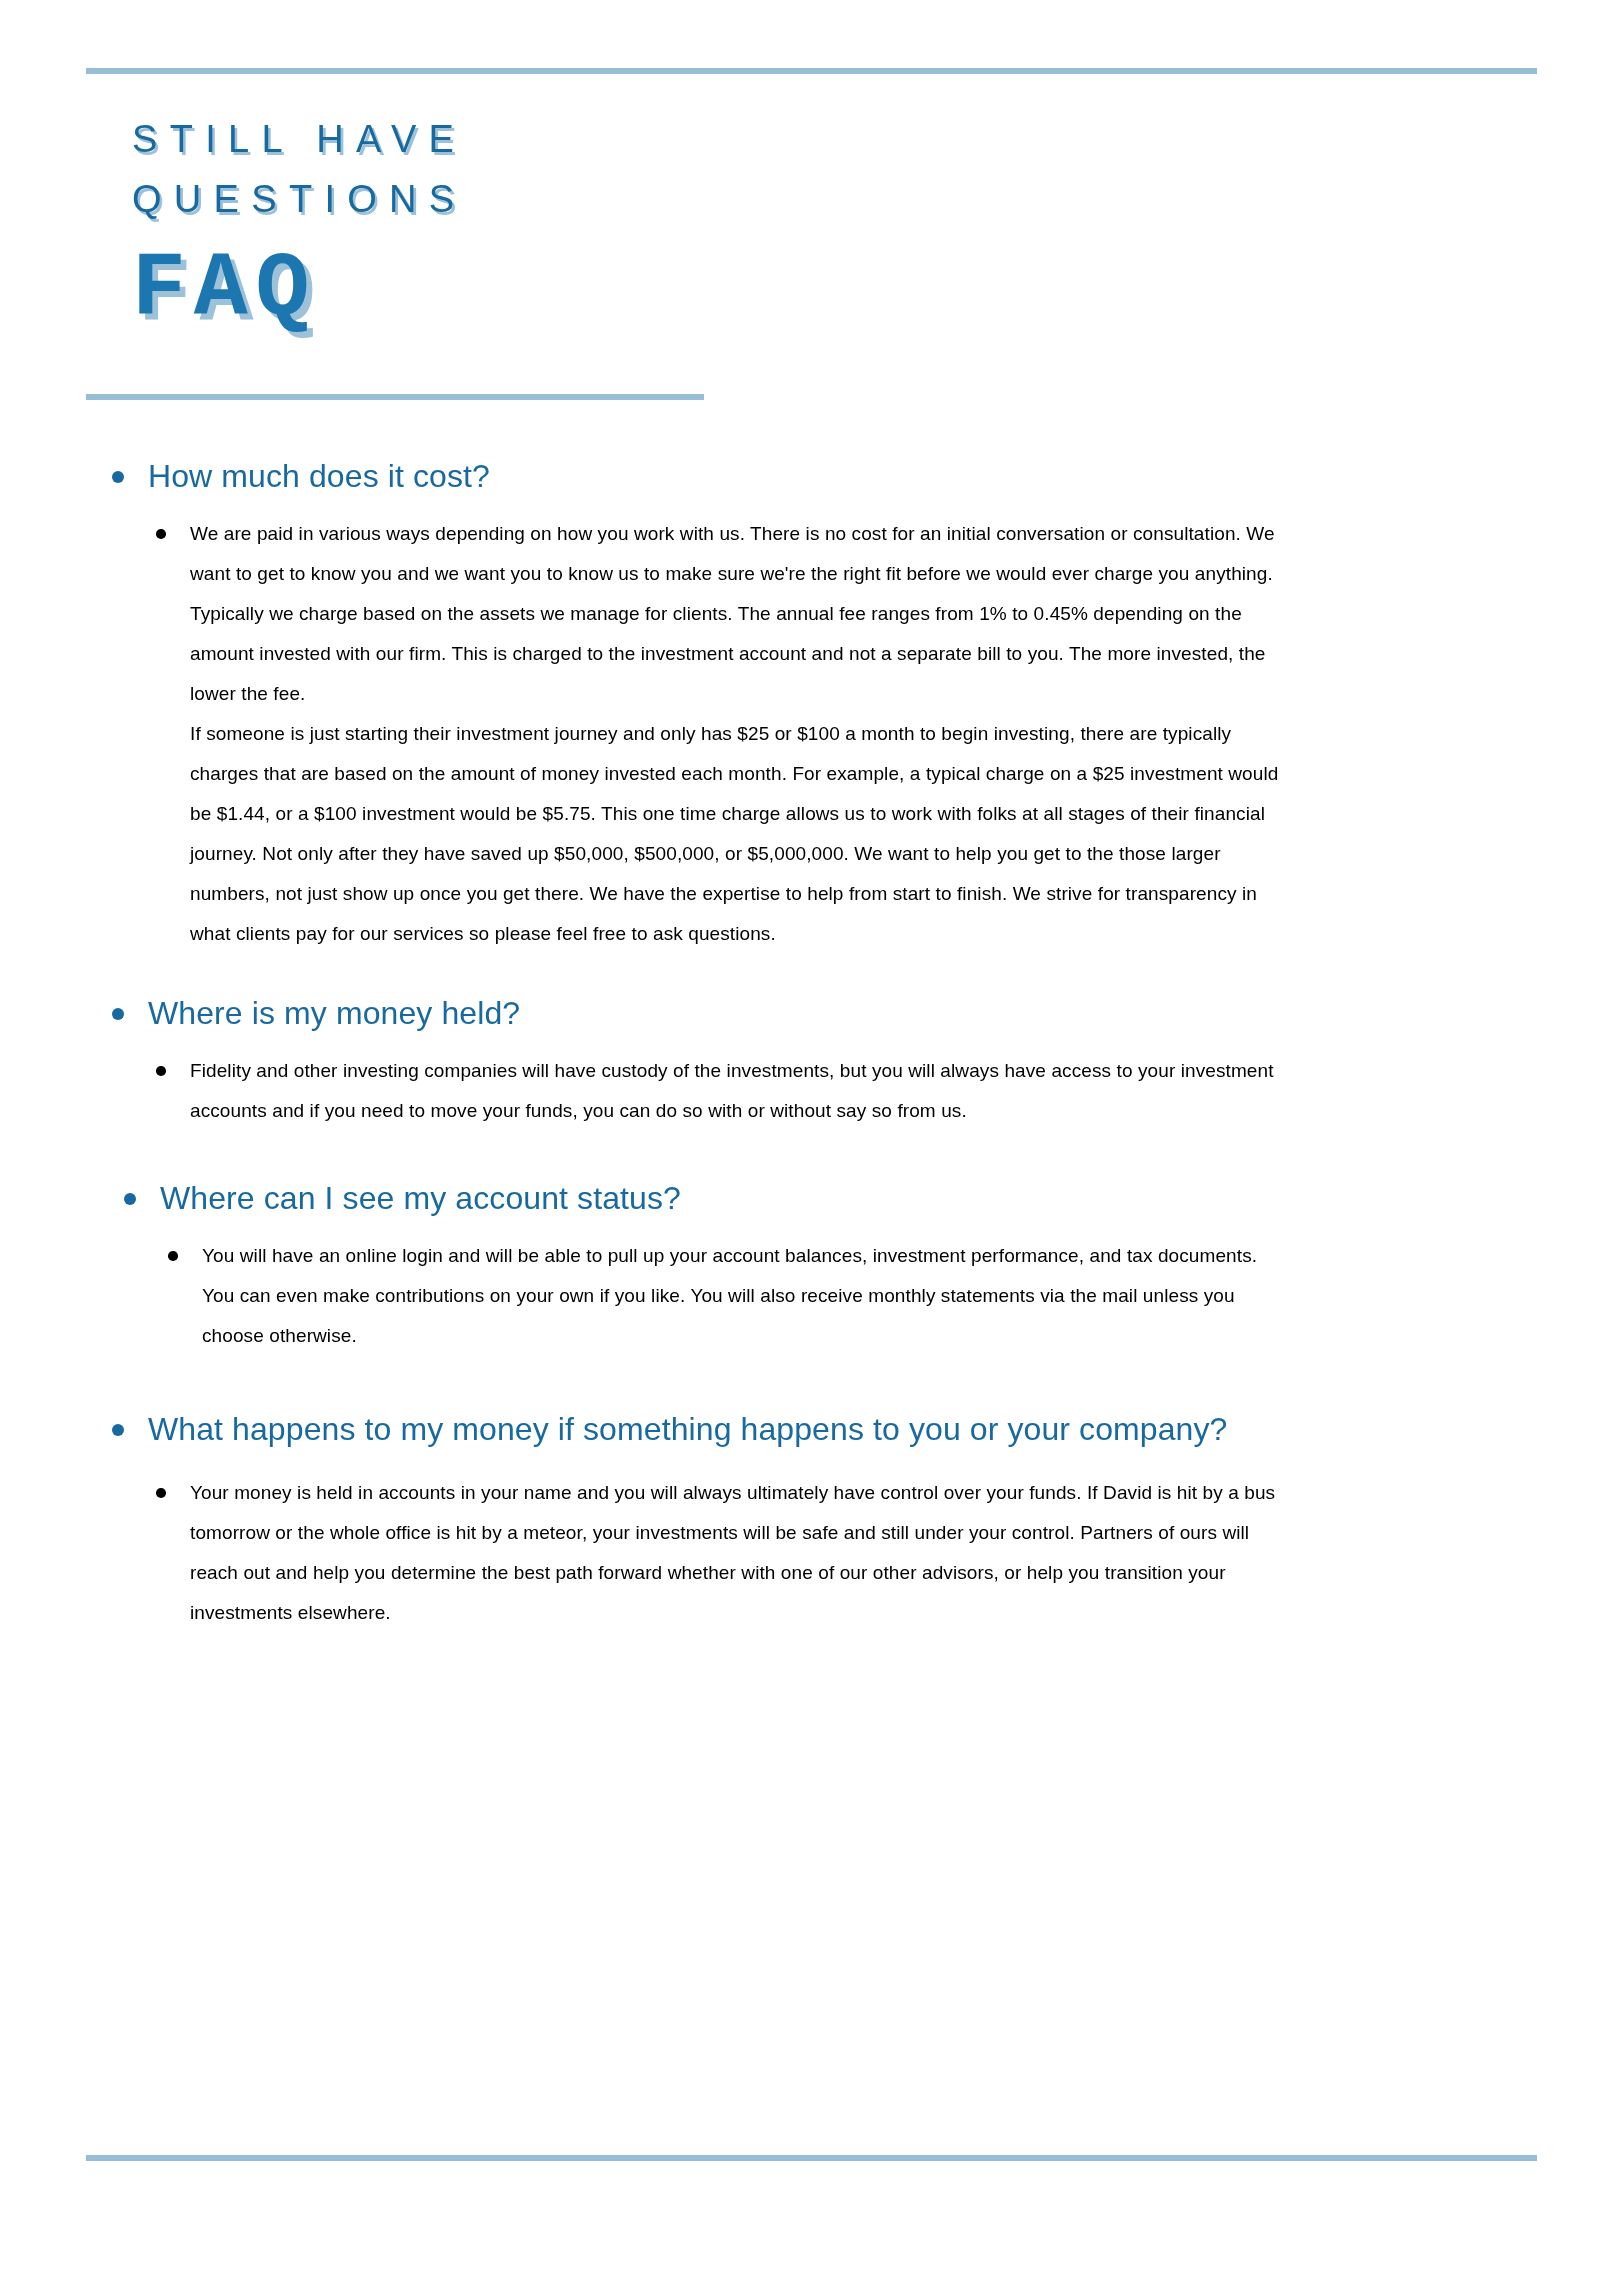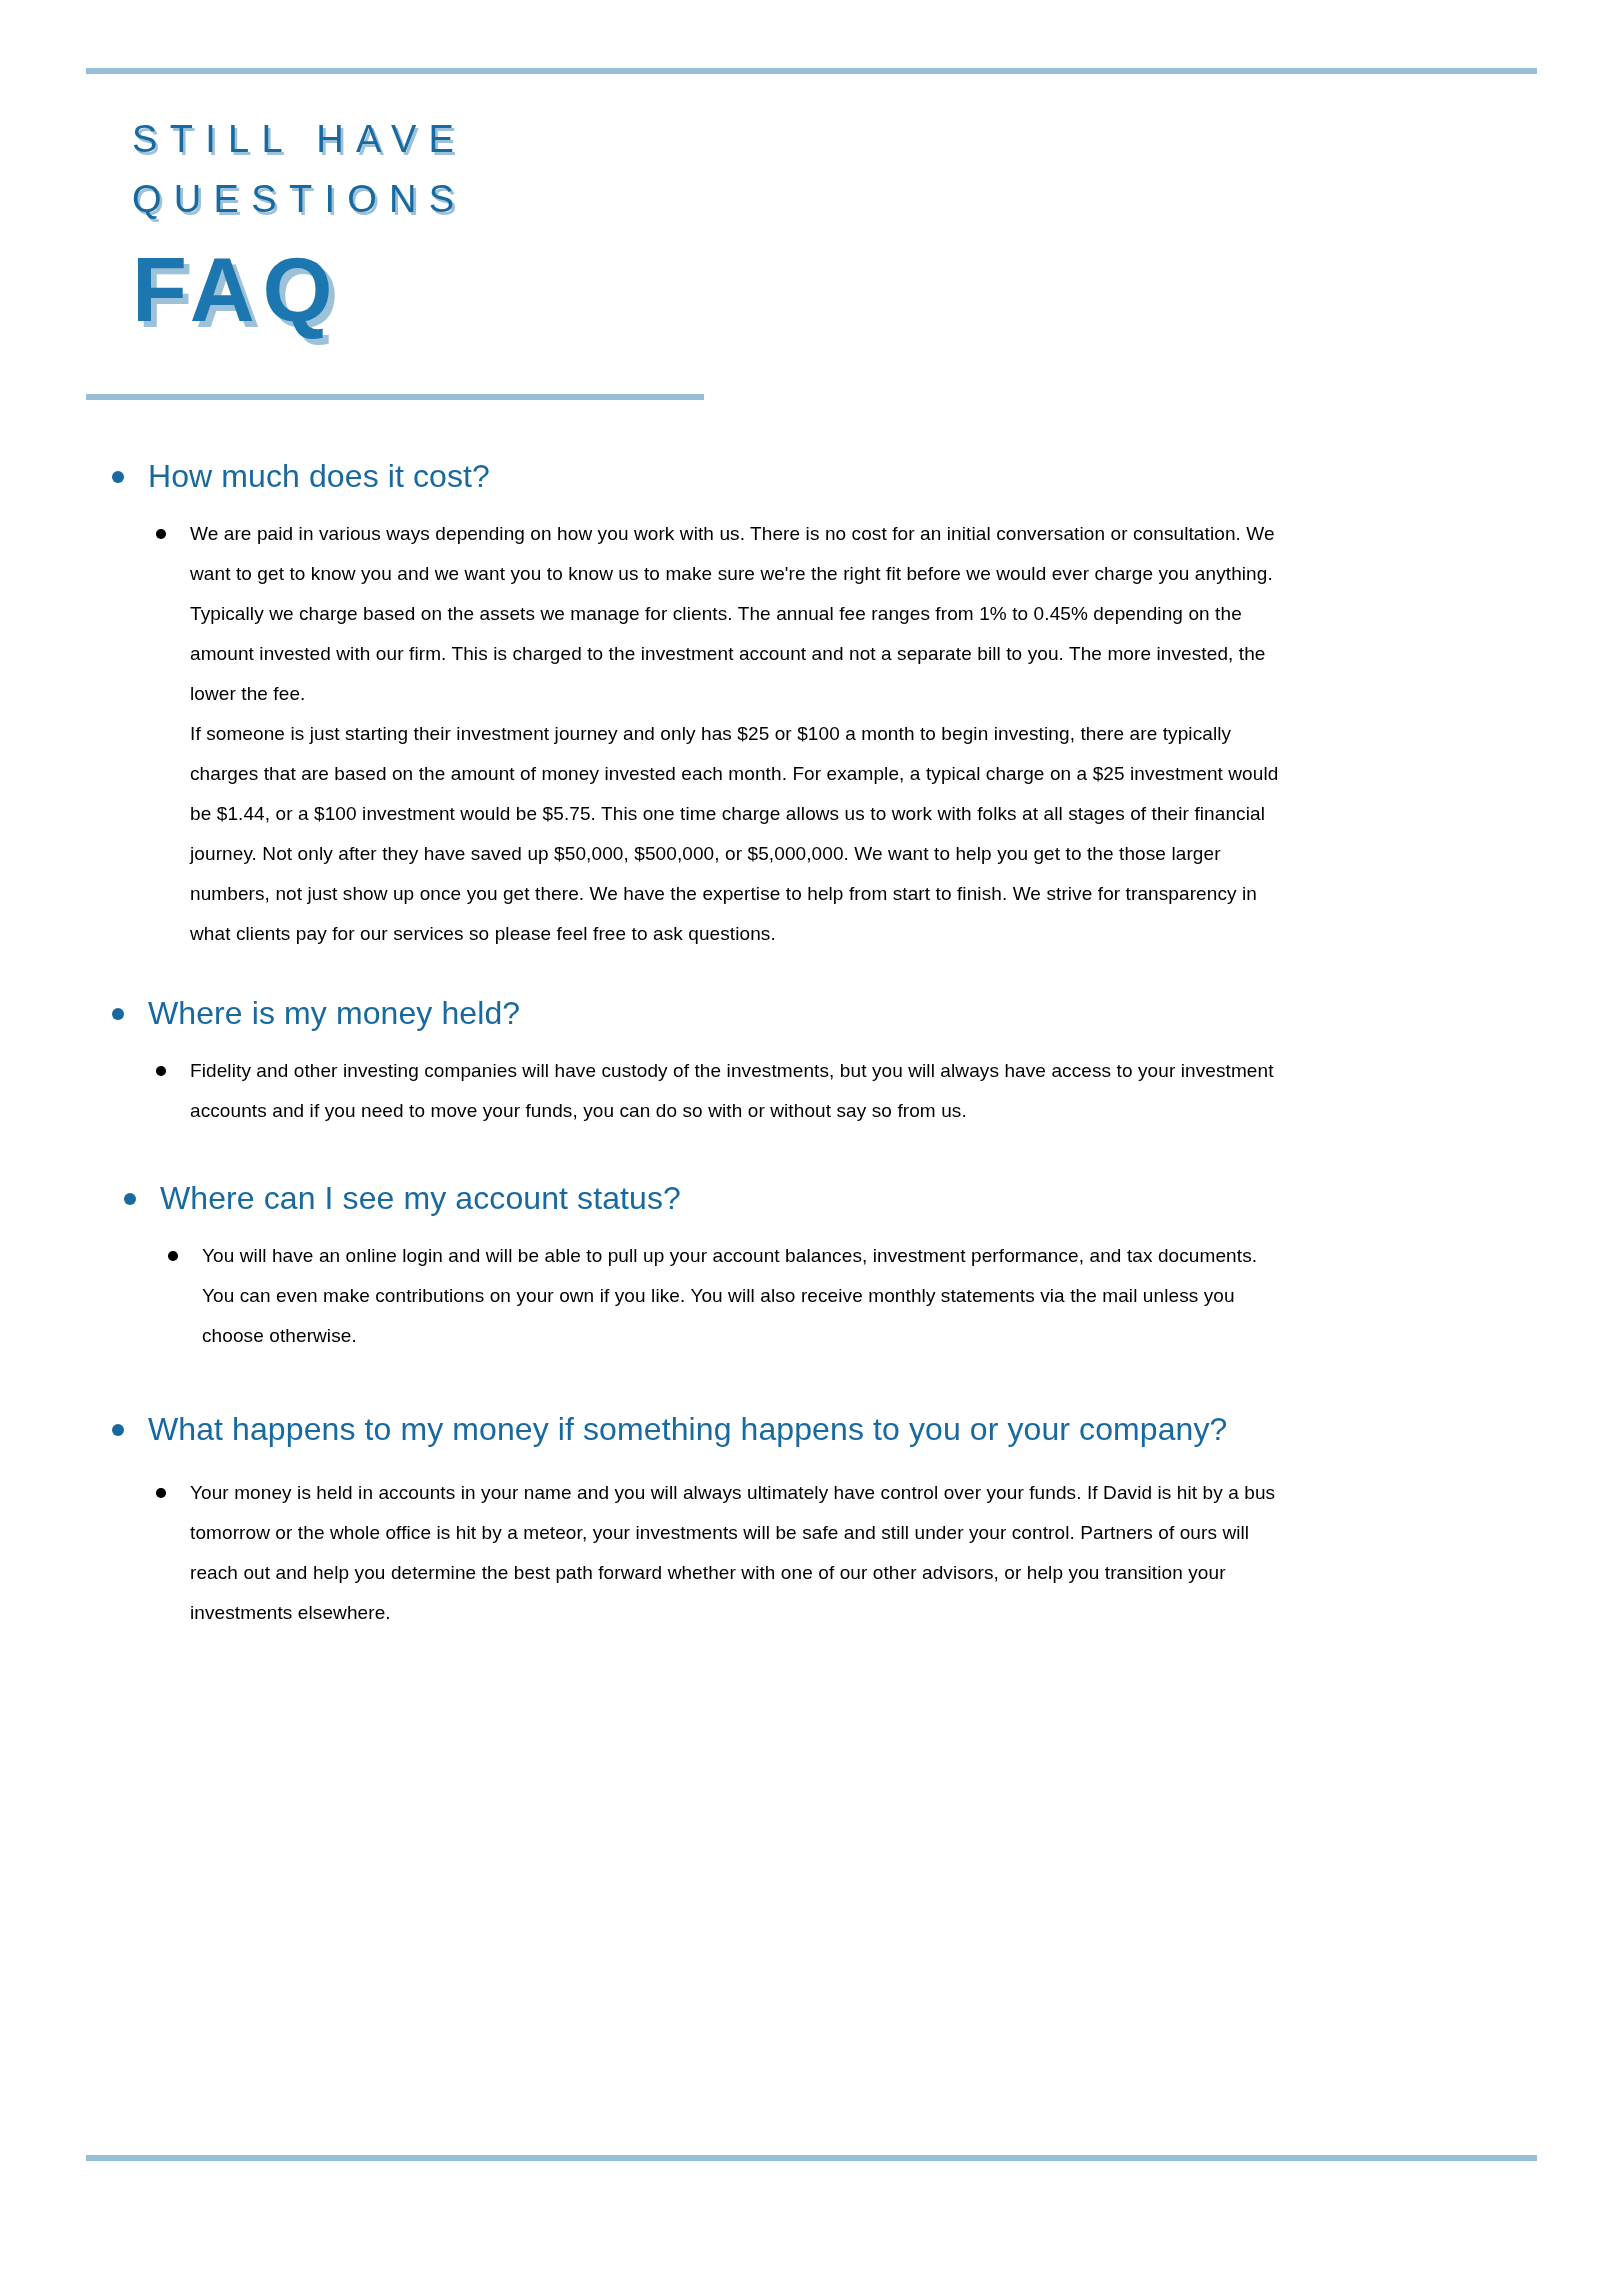--- a/index.html
+++ b/index.html
@@ -65,20 +65,21 @@
   }
   .faq-title {
     color: #1C77B0;
     font-size: 90px;
     line-height: 97px;
     letter-spacing: 7.8px;
     font-weight: 700;
     margin-top: 13px;
     text-shadow: 5.8px 5.8px 0 rgba(151, 190, 214, 0.95);
     white-space: nowrap;
+    font-family: Liberation Mono, monospace;
   }
 
   
   .faq-body {
     position: absolute;
     left: 0;
     top: 455px;
     width: 1334px;
   }
 

